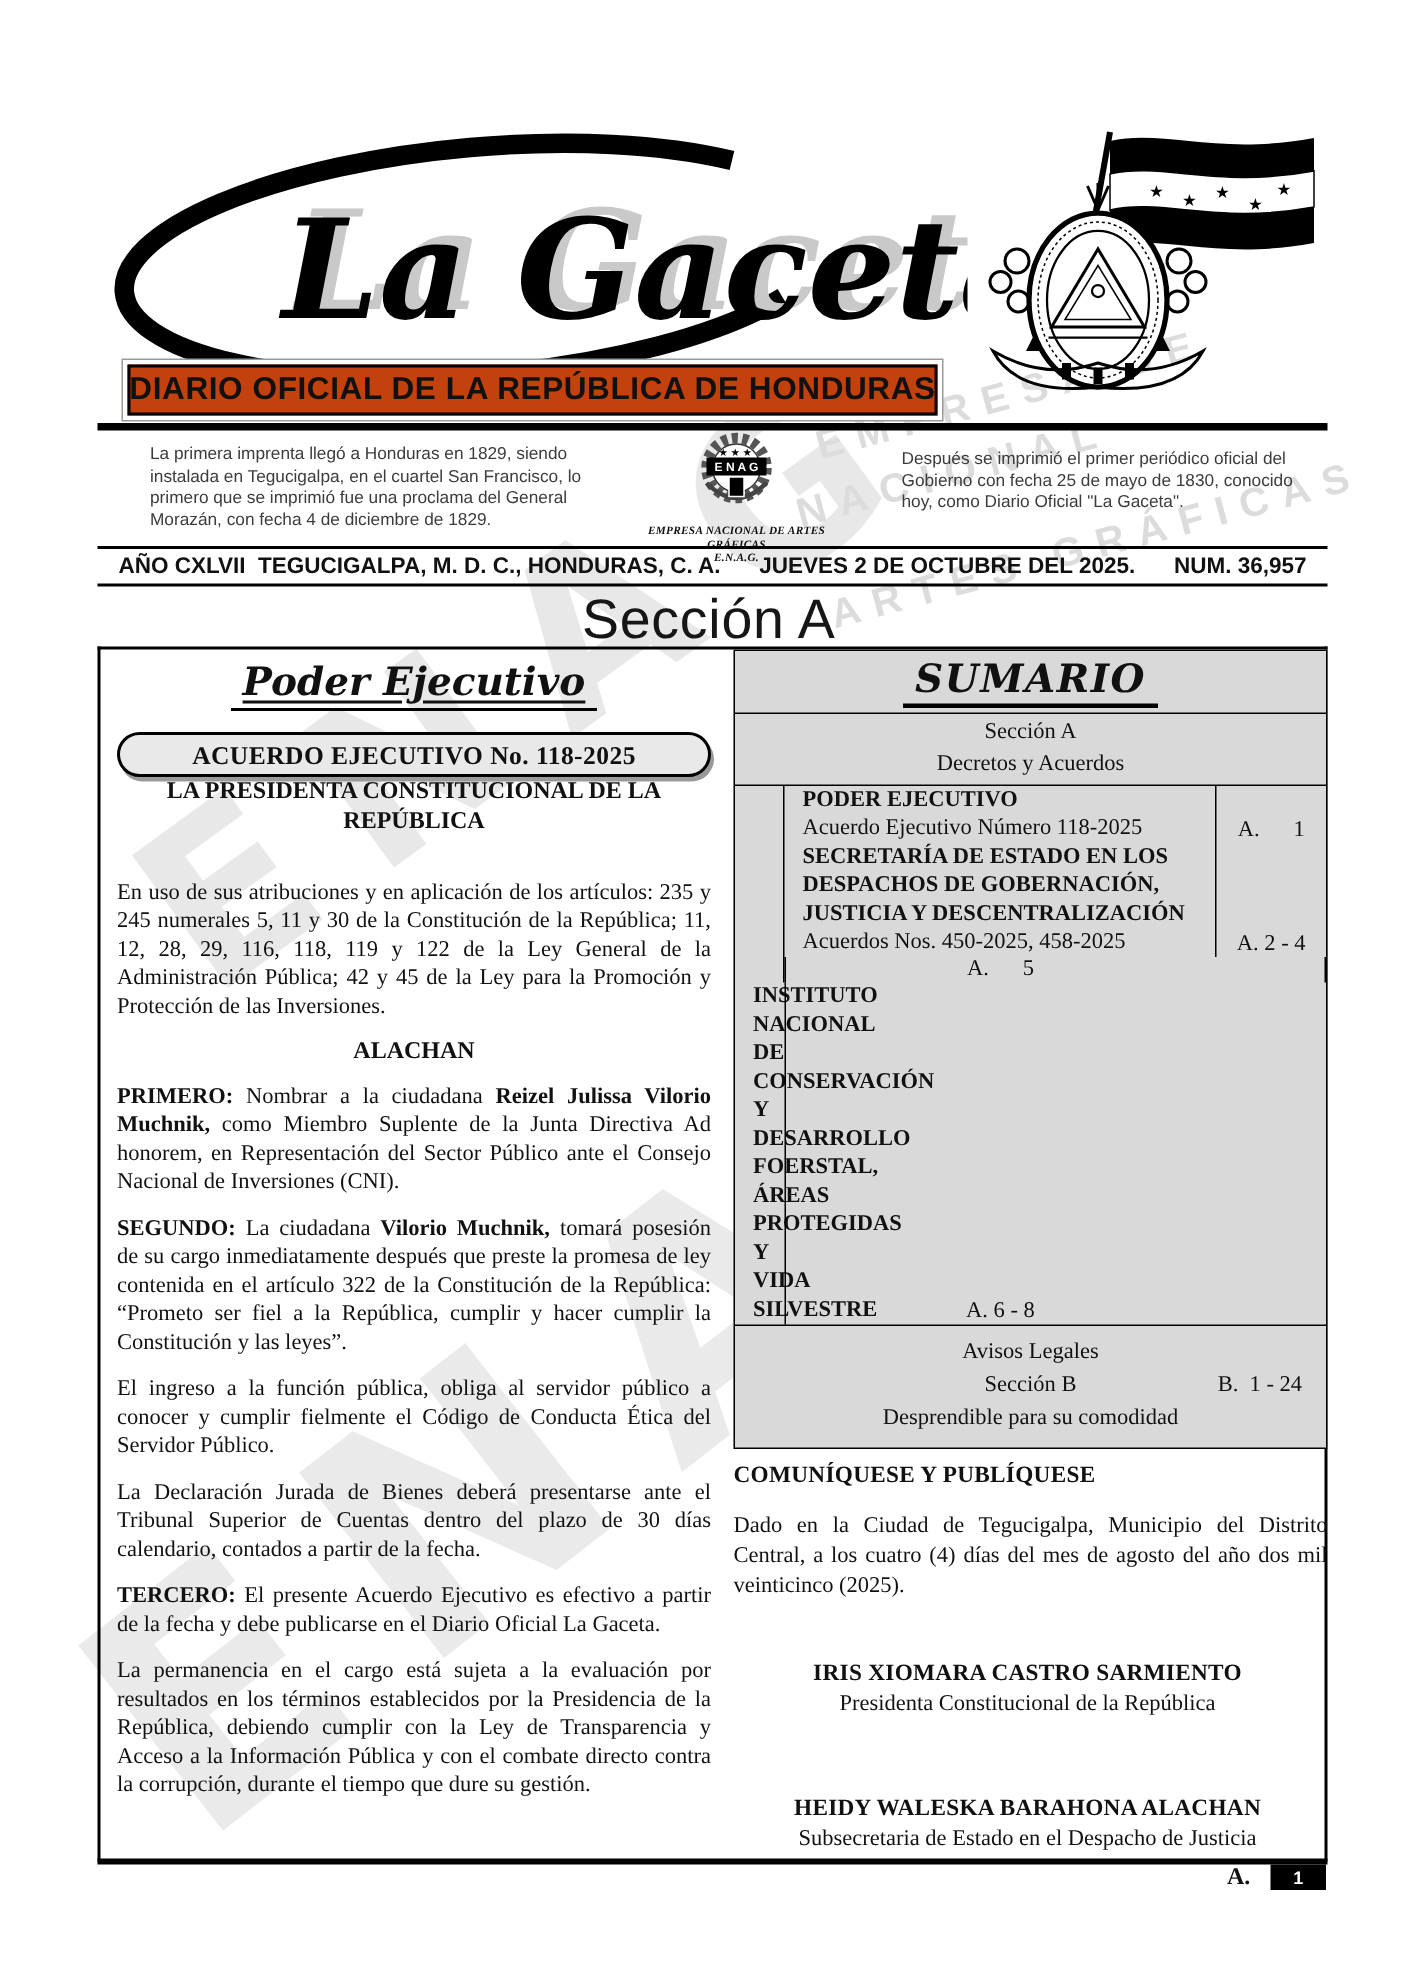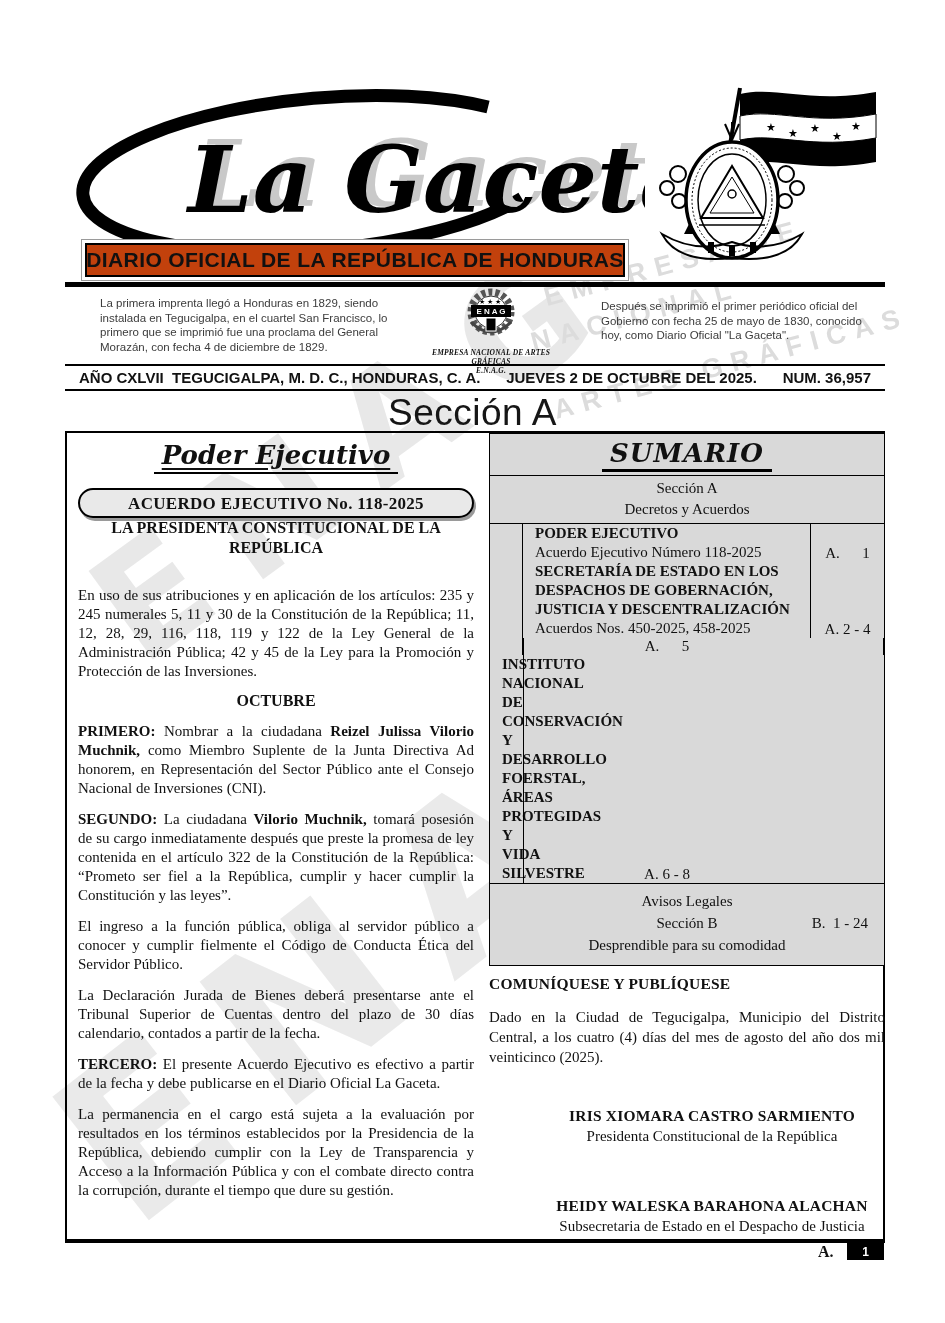--- a/index.html
+++ b/index.html
@@ -77,21 +77,21 @@
   .cell-mid{padding:0 8px 0 12px;font-size:15px;line-height:19px;}
   .entry-head{font-weight:bold;white-space:pre-line;}
   .entry-head.ls{letter-spacing:1.5px;}
   .sumario-secb{border-top:1px solid #000;position:relative;text-align:center;font-size:15px;line-height:22px;padding:6px 0 9px;}
   .secb-pages{position:absolute;right:16px;top:28px;white-space:pre;}
 
   
   .comuniquese{position:absolute;left:489px;top:974px;width:396px;font-size:15px;line-height:20px;text-align:justify;}
   .comuniquese h3{font-size:15.5px;font-weight:bold;letter-spacing:.2px;}
   .comuniquese p{margin-top:13px;}
-  .sig{position:absolute;left:514px;width:396px;text-align:center;}
+  .sig{position:absolute;left:487px;width:396px;text-align:center;}
   .sig1{top:1106px;}
   .sig2{top:1196px;}
   .sig .name{font-weight:bold;font-size:15.5px;line-height:20px;letter-spacing:.2px;}
   .sig .role{font-size:15px;line-height:20px;}
 
   
   .footer-sec{position:absolute;left:818px;top:1243px;font-weight:bold;font-size:16px;font-family:var(--serif);}
   .footer-page{position:absolute;left:847px;top:1243px;width:37px;height:17px;background:#000;color:#fff;
                font-family:var(--sans);font-weight:bold;font-size:12px;display:flex;align-items:center;justify-content:center;}
 </style>
@@ -194,21 +194,21 @@
   <div class="vrule-right"></div>
 
   <div class="left-col">
     <div class="poder"><span>Poder Ejecutivo</span></div>
     <div class="badge">
       <span>ACUERDO EJECUTIVO No. 118-2025</span>
     </div>
     <div class="subhead">LA PRESIDENTA CONSTITUCIONAL DE LA
 REPÚBLICA</div>
     <p class="para">En uso de sus atribuciones y en aplicación de los artículos: 235 y 245 numerales 5, 11 y 30 de la Constitución de la República; 11, 12, 28, 29, 116, 118, 119 y 122 de la Ley General de la Administración Pública; 42 y 45 de la Ley para la Promoción y Protección de las Inversiones.</p>
-    <div class="acuerda">OCTUBRE</div>
+    <div class="acuerda">ALACHAN</div>
     <p class="para"><span style="font-weight: bold;">PRIMERO: </span><span>Nombrar a la ciudadana </span><span style="font-weight: bold;">Reizel Julissa Vilorio Muchnik,</span><span> como Miembro Suplente de la Junta Directiva Ad honorem, en Representación del Sector Público ante el Consejo Nacional de Inversiones (CNI).</span></p>
     <p class="para"><span style="font-weight: bold;">SEGUNDO: </span><span>La ciudadana </span><span style="font-weight: bold;">Vilorio Muchnik,</span><span> tomará posesión de su cargo inmediatamente después que preste la promesa de ley contenida en el artículo 322 de la Constitución de la República: “Prometo ser fiel a la República, cumplir y hacer cumplir la Constitución y las leyes”.</span></p>
     <p class="para">El ingreso a la función pública, obliga al servidor público a conocer y cumplir fielmente el Código de Conducta Ética del Servidor Público.</p>
     <p class="para">La Declaración Jurada de Bienes deberá presentarse ante el Tribunal Superior de Cuentas dentro del plazo de 30 días calendario, contados a partir de la fecha.</p>
     <p class="para"><span style="font-weight: bold;">TERCERO: </span><span>El presente Acuerdo Ejecutivo es efectivo a partir de la fecha y debe publicarse en el Diario Oficial La Gaceta.</span></p>
     <p class="para">La permanencia en el cargo está sujeta a la evaluación por resultados en los términos establecidos por la Presidencia de la República, debiendo cumplir con la Ley de Transparencia y Acceso a la Información Pública y con el combate directo contra la corrupción, durante el tiempo que dure su gestión.</p>
   </div>
 
   <div class="sumario">
     <div class="sumario-title"><span>SUMARIO</span></div>

